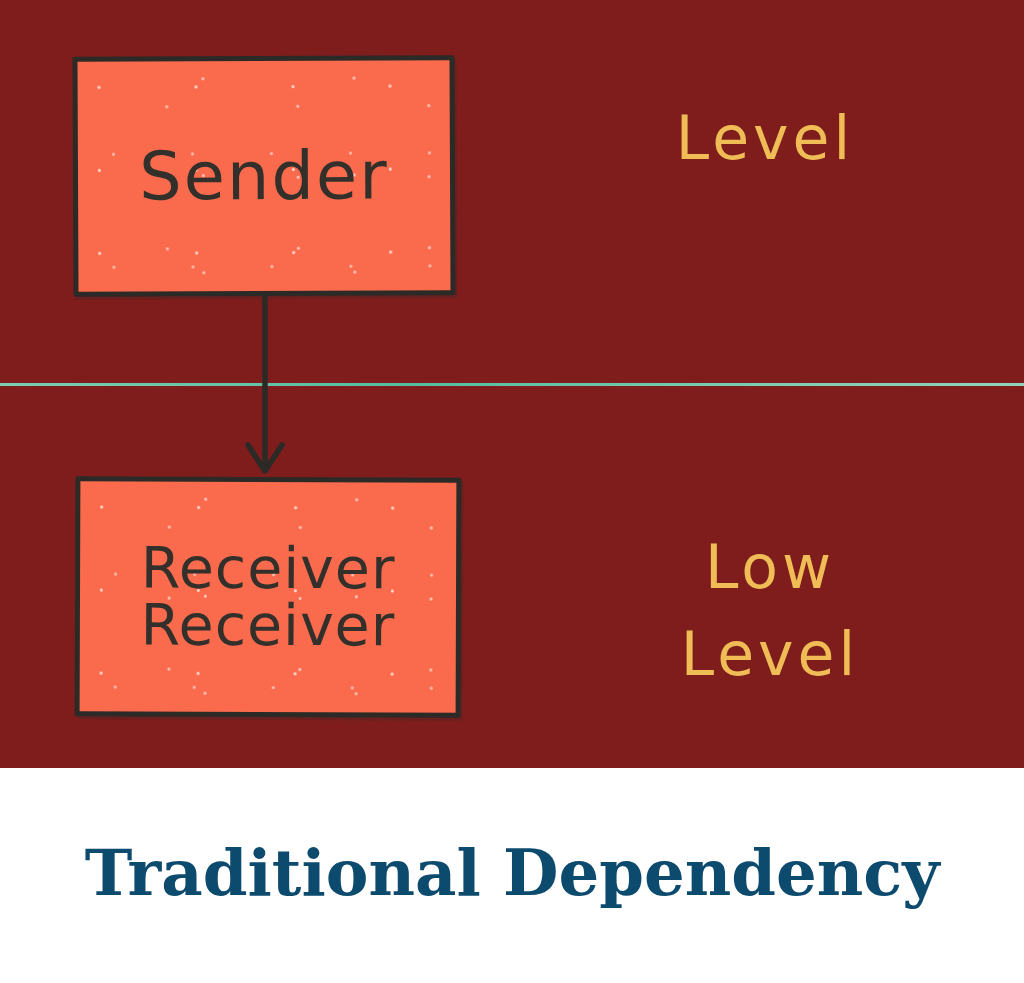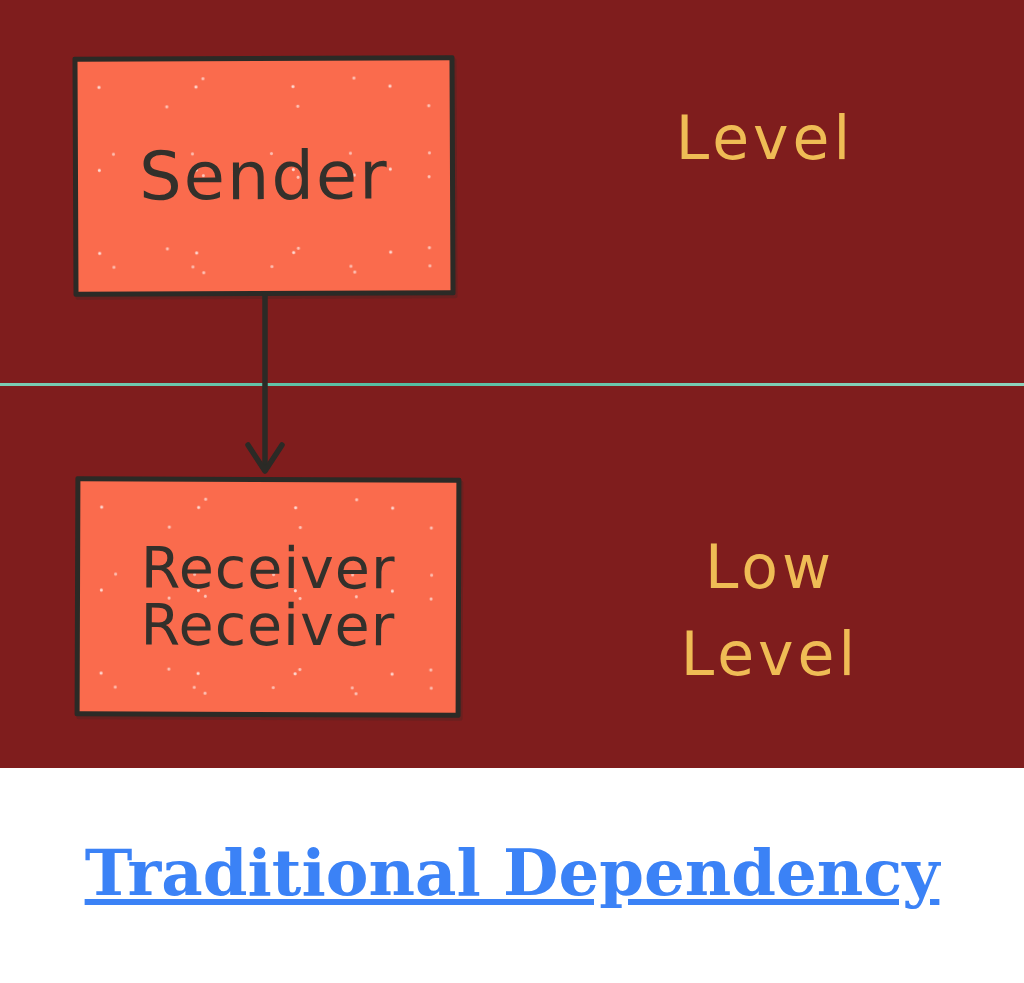--- a/index.html
+++ b/index.html
@@ -110,22 +110,21 @@
     align-items: center;
     justify-content: center;
   }
   .diagram-title {
     margin: 0;
     margin-top: -6px;
     font-family: "DejaVu Serif", "Liberation Serif", serif;
     font-weight: bold;
     font-size: 64px;
     letter-spacing: 0px;
-    color: #3b82f6;
-    text-decoration: underline;
+    color: #0c4a6e;
   }
 </style>
 </head>
 <body>
 
 <div class="canvas">
 
   <div class="diagram-area">
 
     <div class="divider"></div>

